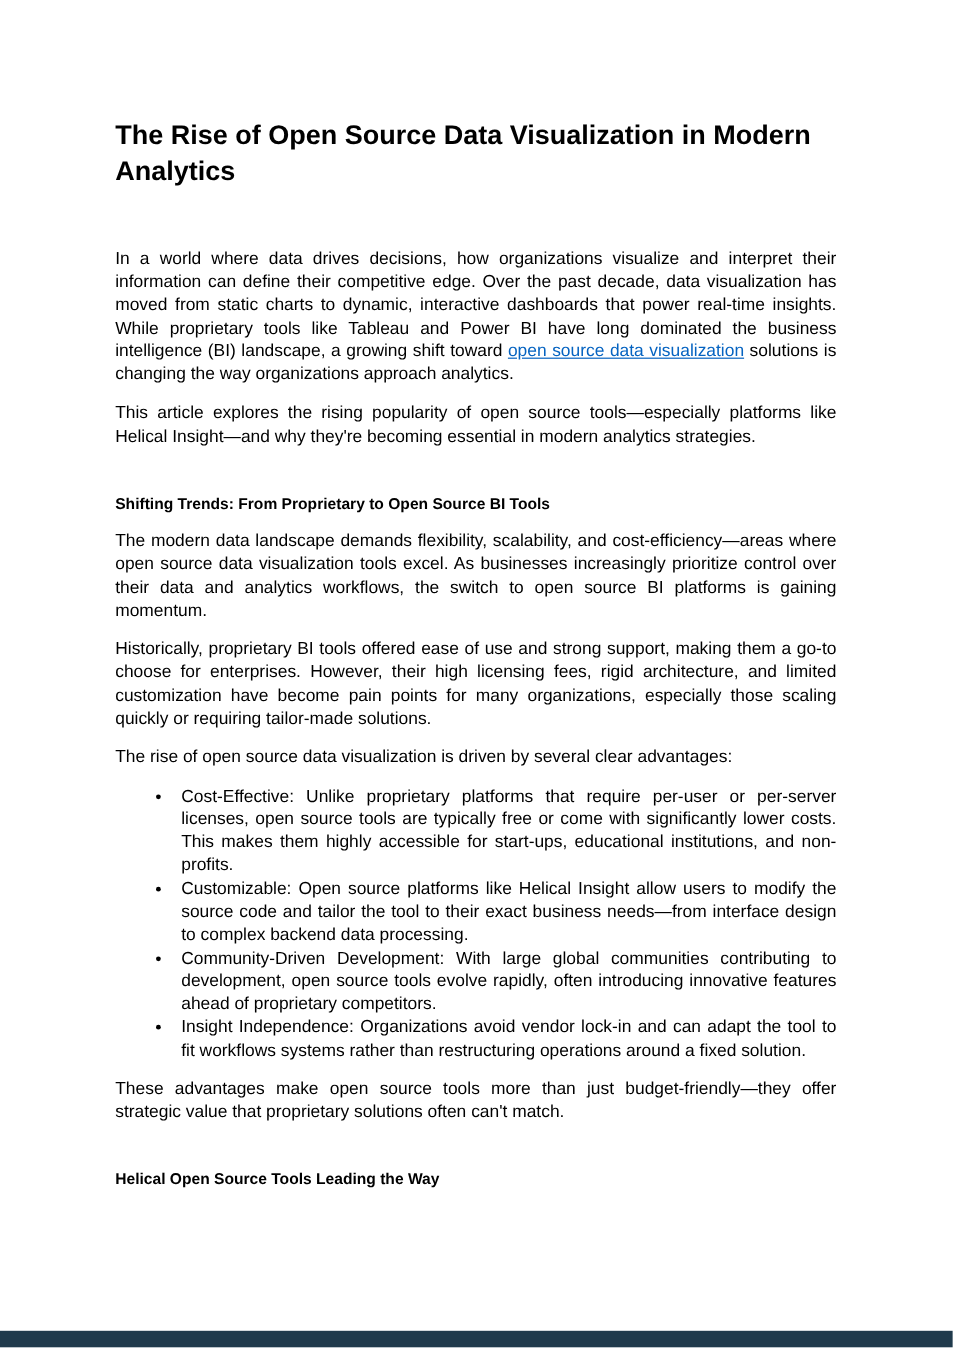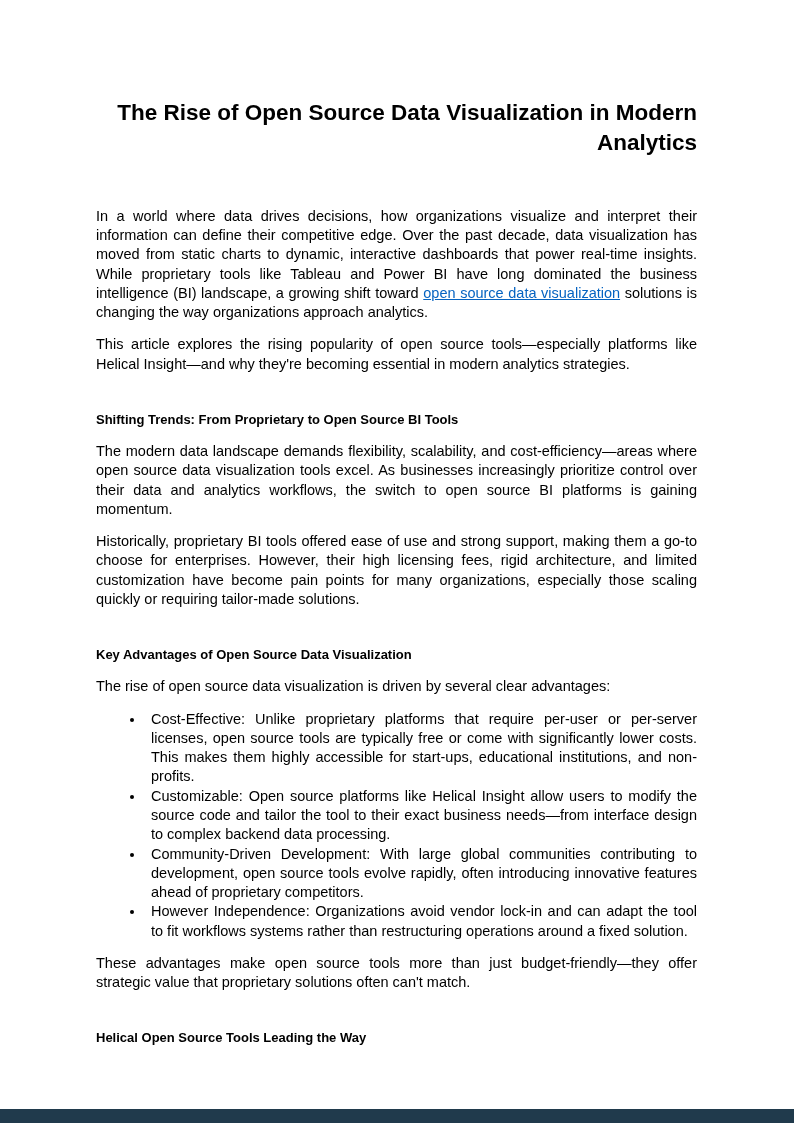--- a/index.html
+++ b/index.html
@@ -18,21 +18,21 @@
   .page {
     box-sizing: border-box;
     width: 794px;
     height: 1123px;
     padding: 98px 97px 0 96px;
     position: relative;
   }
   .doc-title {
     font-size: 22.5px;
     font-weight: bold;
-    text-align: right;
+    text-align: left;
     line-height: 1.35;
     margin: 0 0 48px 0;
     color: #000000;
   }
   p.body-text {
     font-size: 14.5px;
     line-height: 1.33;
     text-align: justify;
     margin: 0 0 13px 0;
   }
@@ -81,29 +81,28 @@
   <p class="body-text"><span>In a world where data drives decisions, how organizations visualize and interpret their information can define their competitive edge. Over the past decade, data visualization has moved from static charts to dynamic, interactive dashboards that power real-time insights. While proprietary tools like Tableau and Power BI have long dominated the business intelligence (BI) landscape, a growing shift toward </span><a class="doc-link">open source data visualization</a><span> solutions is changing the way organizations approach analytics.</span></p>
 
   <p class="body-text">This article explores the rising popularity of open source tools—especially platforms like Helical Insight—and why they're becoming essential in modern analytics strategies.</p>
 
   <h2 class="section-heading">Shifting Trends: From Proprietary to Open Source BI Tools</h2>
 
   <p class="body-text">The modern data landscape demands flexibility, scalability, and cost-efficiency—areas where open source data visualization tools excel. As businesses increasingly prioritize control over their data and analytics workflows, the switch to open source BI platforms is gaining momentum.</p>
 
   <p class="body-text">Historically, proprietary BI tools offered ease of use and strong support, making them a go-to choose for enterprises. However, their high licensing fees, rigid architecture, and limited customization have become pain points for many organizations, especially those scaling quickly or requiring tailor-made solutions.</p>
 
-  <h2 class="section-heading">Key Advantages of Open Source Data Visualization</h2>
 
   <p class="body-text">The rise of open source data visualization is driven by several clear advantages:</p>
 
   <ul class="bullet-list">
     <li><span class="bold-label">Cost-Effective:</span><span> Unlike proprietary platforms that require per-user or per-server licenses, open source tools are typically free or come with significantly lower costs. This makes them highly accessible for start-ups, educational institutions, and non-profits.</span></li>
     <li><span class="bold-label">Customizable:</span><span> Open source platforms like Helical Insight allow users to modify the source code and tailor the tool to their exact business needs—from interface design to complex backend data processing.</span></li>
     <li><span class="bold-label">Community-Driven Development:</span><span> With large global communities contributing to development, open source tools evolve rapidly, often introducing innovative features ahead of proprietary competitors.</span></li>
-    <li><span class="bold-label">However Independence:</span><span> Organizations avoid vendor lock-in and can adapt the tool to fit workflows systems rather than restructuring operations around a fixed solution.</span></li>
+    <li><span class="bold-label">Insight Independence:</span><span> Organizations avoid vendor lock-in and can adapt the tool to fit workflows systems rather than restructuring operations around a fixed solution.</span></li>
   </ul>
 
   <p class="body-text">These advantages make open source tools more than just budget-friendly—they offer strategic value that proprietary solutions often can't match.</p>
 
   <h2 class="section-heading">Helical Open Source Tools Leading the Way</h2>
 
   <div class="footer-bar"></div>
 
 </div>
 

